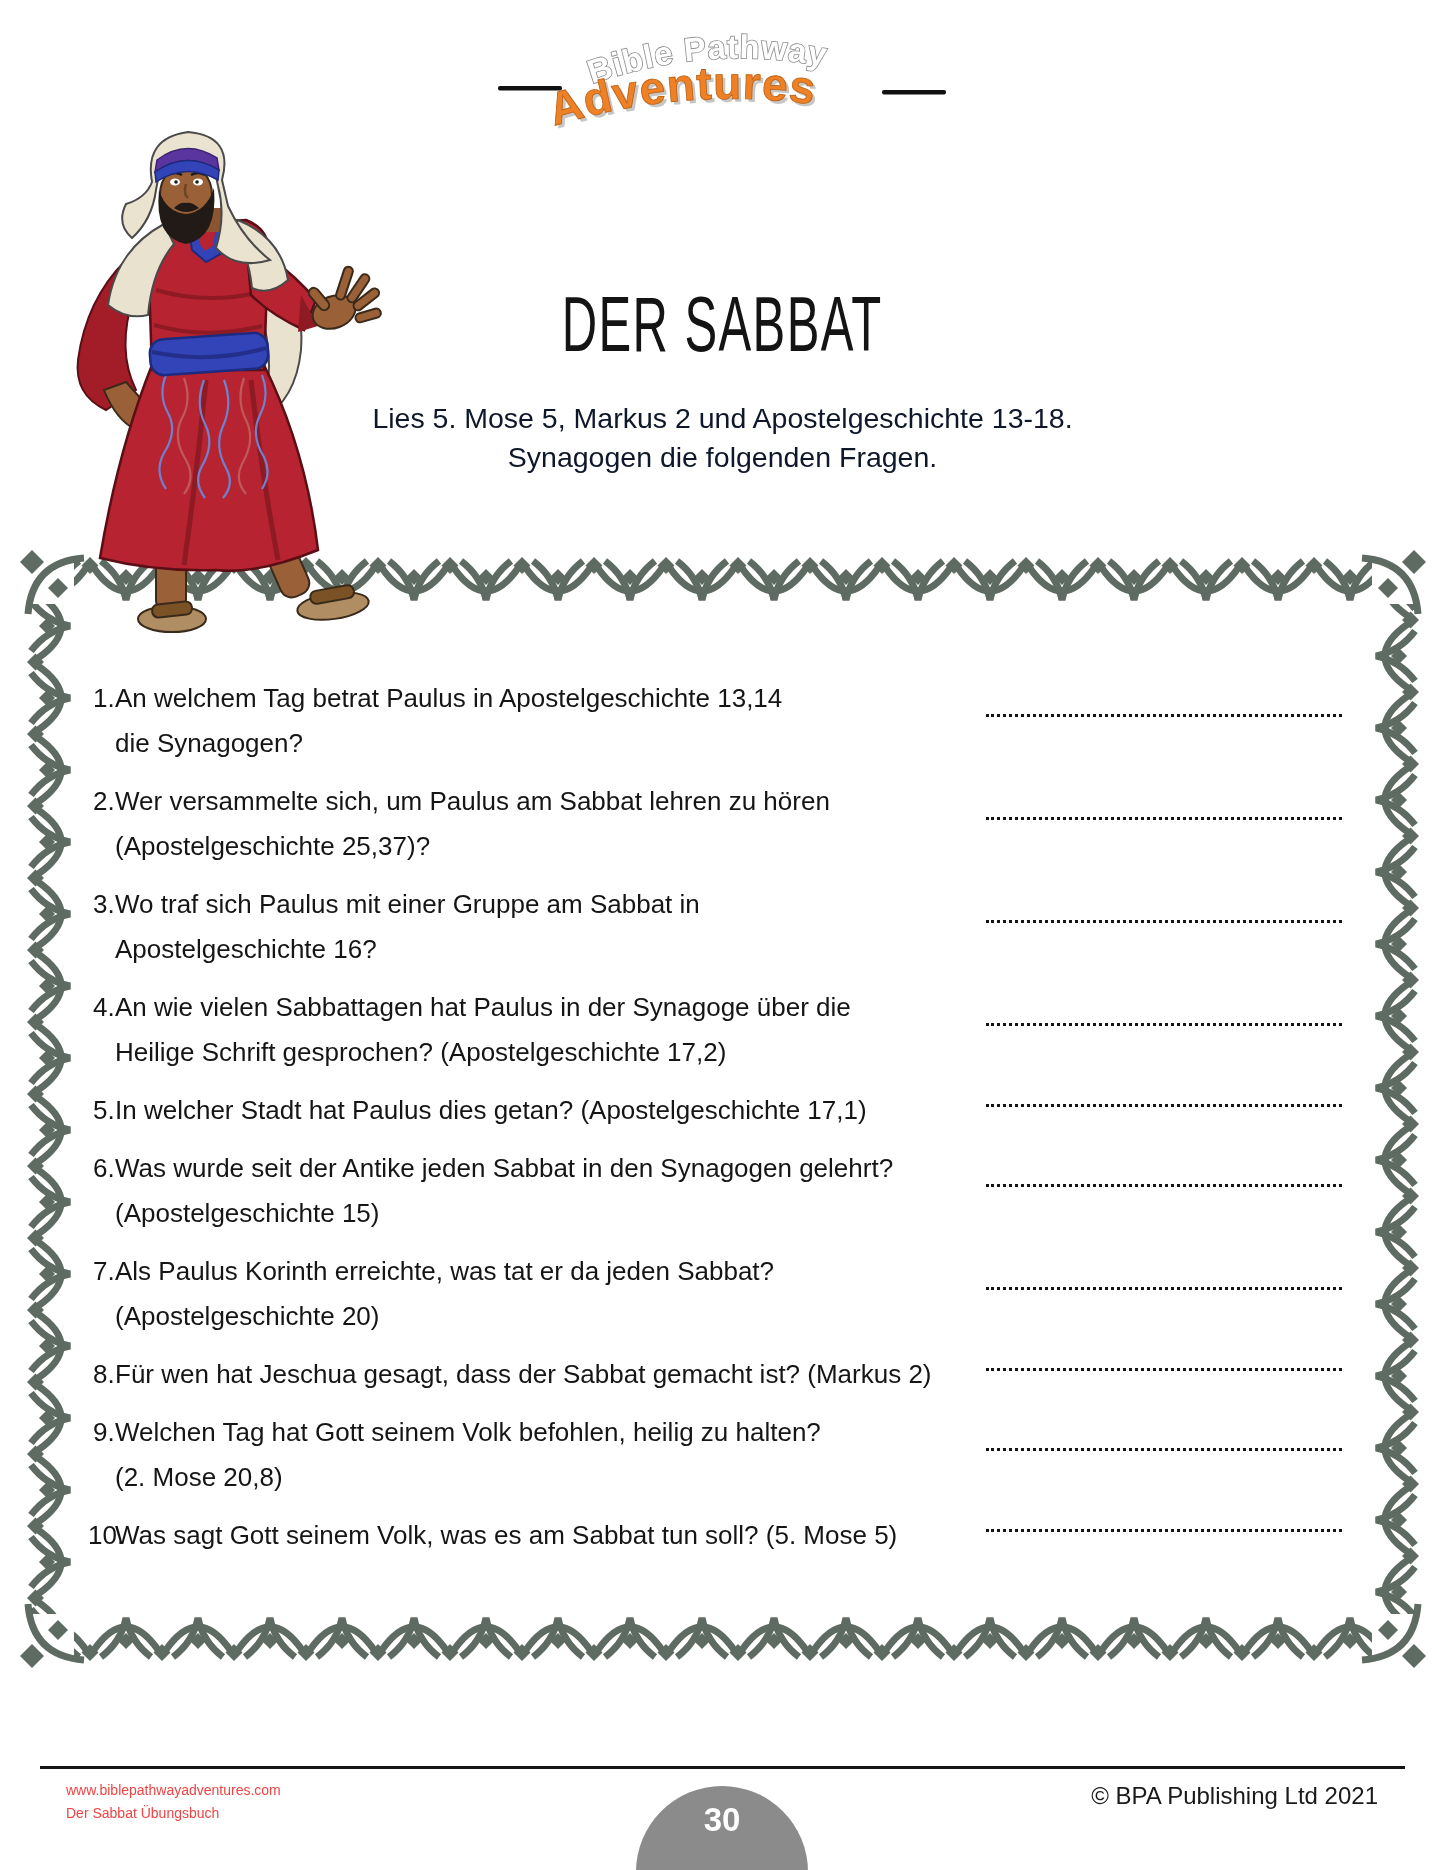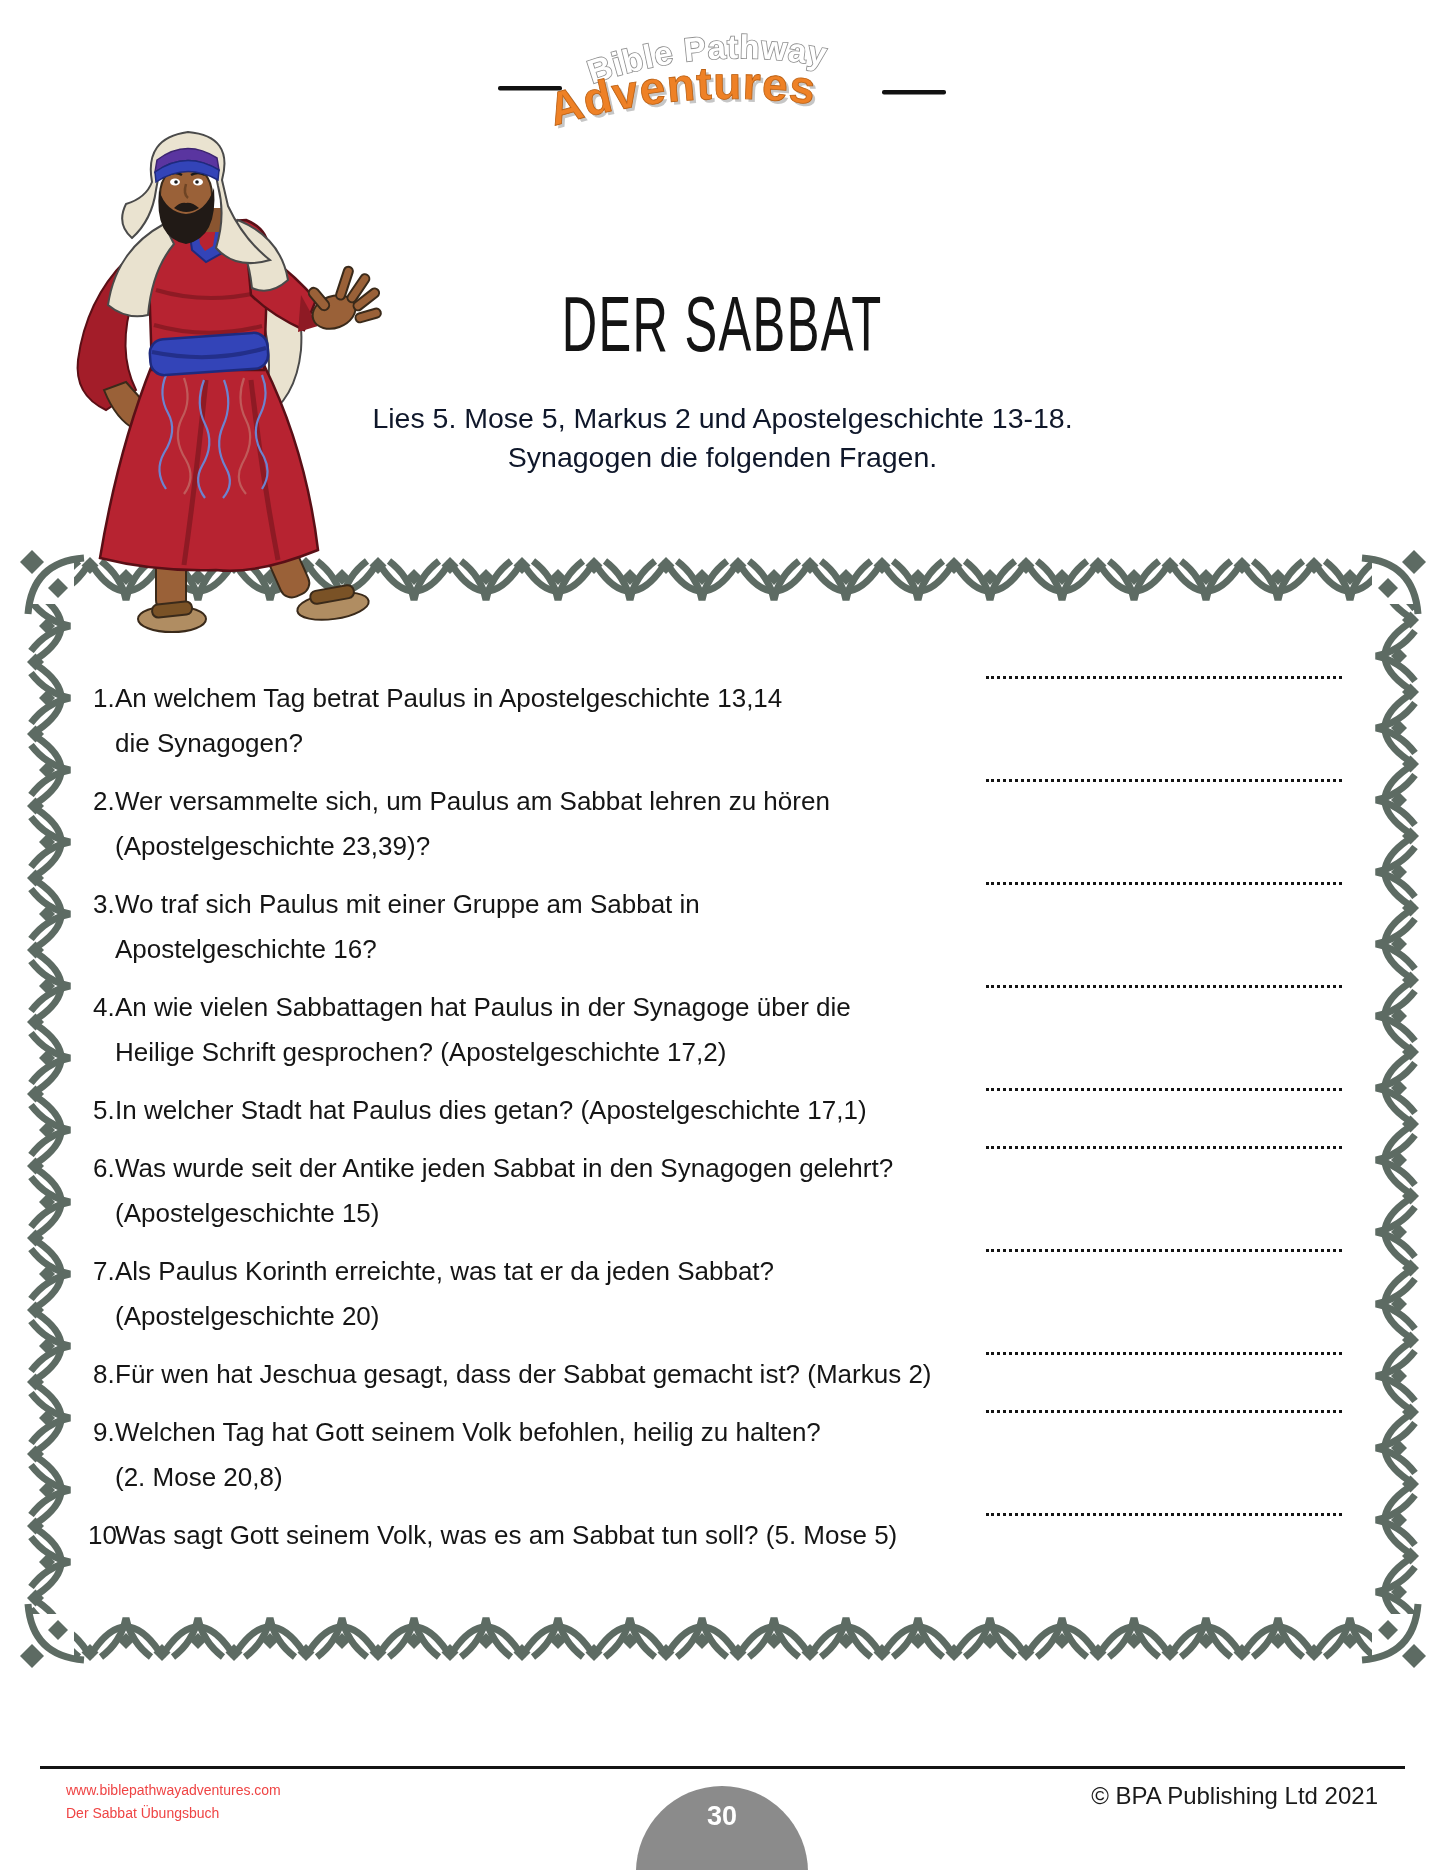--- a/index.html
+++ b/index.html
@@ -15,34 +15,34 @@
      font-size:28.5px;line-height:39px;color:#0f172a;}
 
   
   .character{position:absolute;left:56px;top:120px;z-index:6;}
 
   
   .frame{position:absolute;left:18px;top:548px;z-index:2;}
 
   
   .questions{position:absolute;left:93px;top:676px;width:1249px;z-index:3;}
-  .q{display:flex;justify-content:space-between;align-items:flex-start;margin-bottom:13px;}
+  .q{display:flex;justify-content:space-between;align-items:center;margin-bottom:13px;}
   .q-text{width:872px;font-size:26px;line-height:45px;color:#151515;}
   .num{display:inline-block;width:22px;}
   .num.wide{width:27px;margin-left:-5px;}
   .q-line2{padding-left:22px;}
   .dots{width:356px;border-bottom:3px dotted #141414;margin-bottom:11px;flex:none;}
 
   
   .footer-rule{position:absolute;left:40px;top:1766px;width:1365px;height:3px;background:#141414;}
   .footer-left{position:absolute;left:66px;top:1779px;font-size:14px;line-height:23px;color:#ef4444;}
   .footer-right{position:absolute;right:67px;top:1782px;font-size:24px;color:#1a1a1a;}
   .page-circle{position:absolute;left:636px;top:1786px;width:172px;height:172px;border-radius:50%;
      background:#8b8b8b;text-align:center;z-index:4;}
-  .page-circle span{display:inline-block;margin-top:15px;color:#ffffff;font-size:27px;font-weight:bold;}
+  .page-circle span{display:inline-block;margin-top:15px;color:#ffffff;font-size:33px;font-weight:bold;}
 </style>
 </head>
 <body>
 
 <div class="page">
 
   <svg class="logo-svg" width="470" height="118" viewBox="0 0 470 118">
     <defs>
       <path id="arcTop" d="M 112,64 Q 242,18 378,54"></path>
       <path id="arcBot" d="M 74,106 Q 236,56 404,98"></path>
@@ -190,21 +190,21 @@
       <div class="q-text">
         <div><span class="num">1.</span><span>An welchem Tag betrat Paulus in Apostelgeschichte 13,14</span></div>
         <div class="q-line2">die Synagogen?</div>
       </div>
       <div class="dots"></div>
     </div>
 
     <div class="q">
       <div class="q-text">
         <div><span class="num">2.</span><span>Wer versammelte sich, um Paulus am Sabbat lehren zu hören</span></div>
-        <div class="q-line2">(Apostelgeschichte 23,39)?</div>
+        <div class="q-line2">(Apostelgeschichte 25,37)?</div>
       </div>
       <div class="dots"></div>
     </div>
 
     <div class="q">
       <div class="q-text">
         <div><span class="num">3.</span><span>Wo traf sich Paulus mit einer Gruppe am Sabbat in</span></div>
         <div class="q-line2">Apostelgeschichte 16?</div>
       </div>
       <div class="dots"></div>

